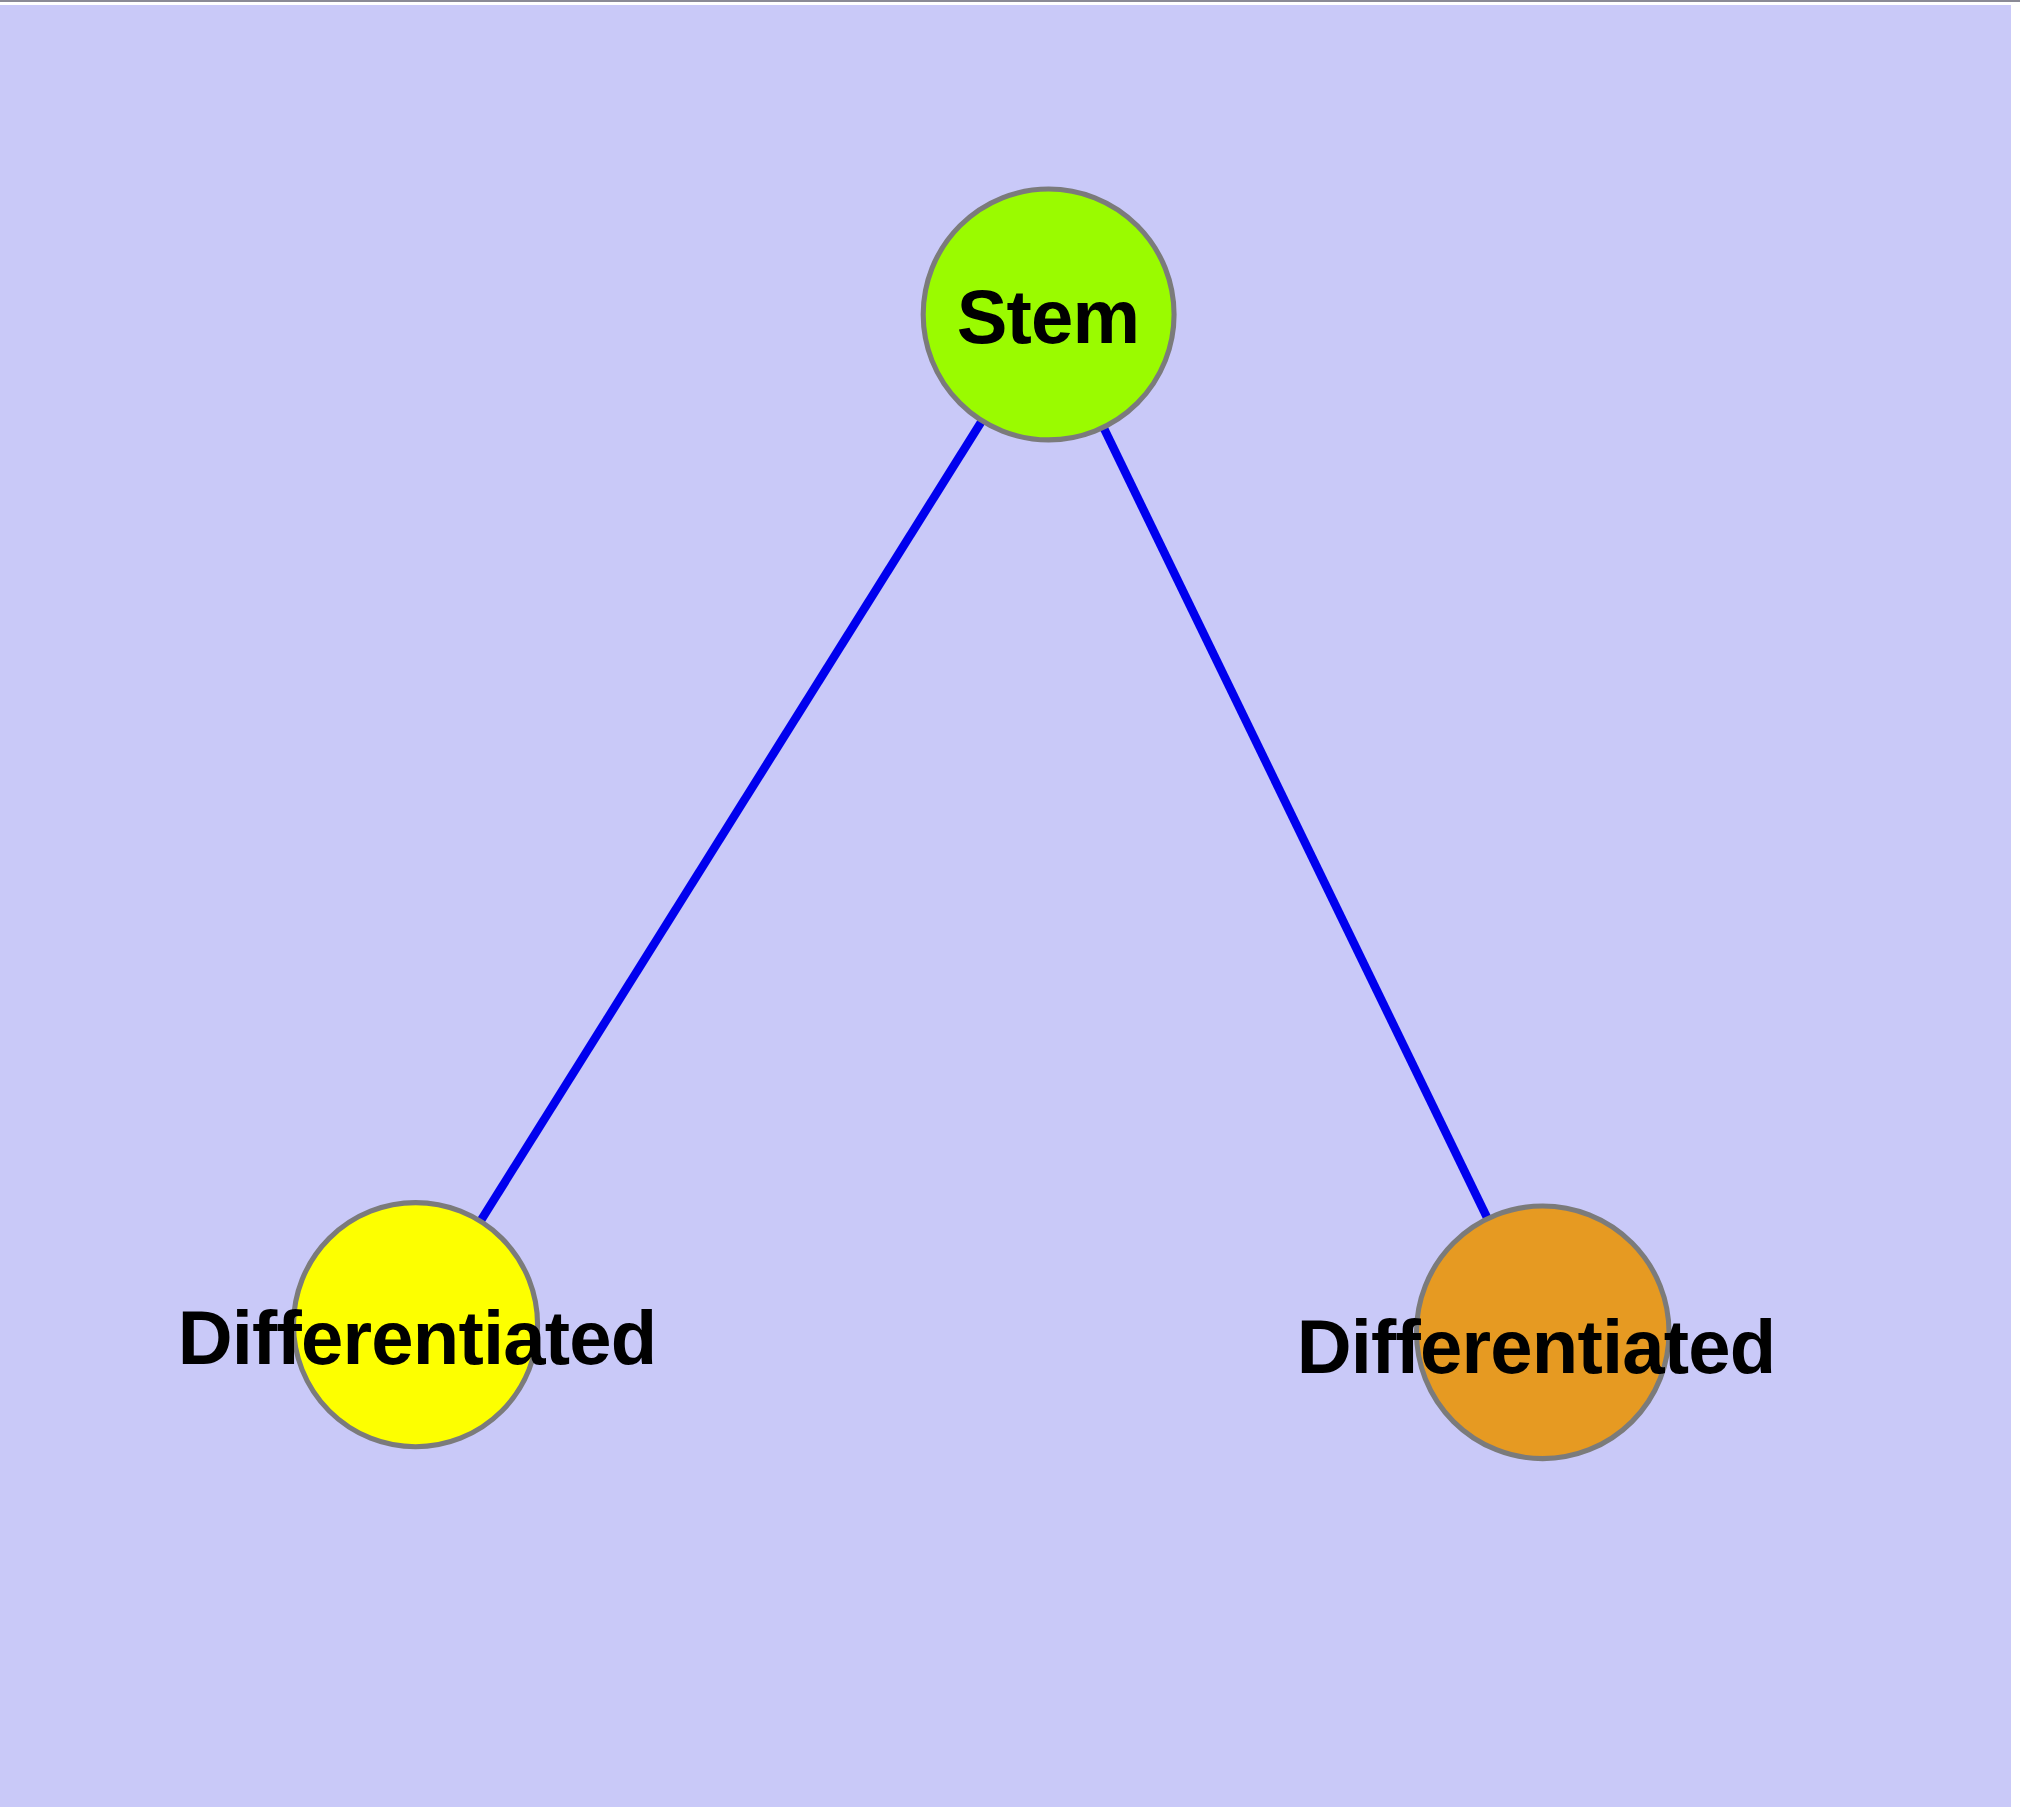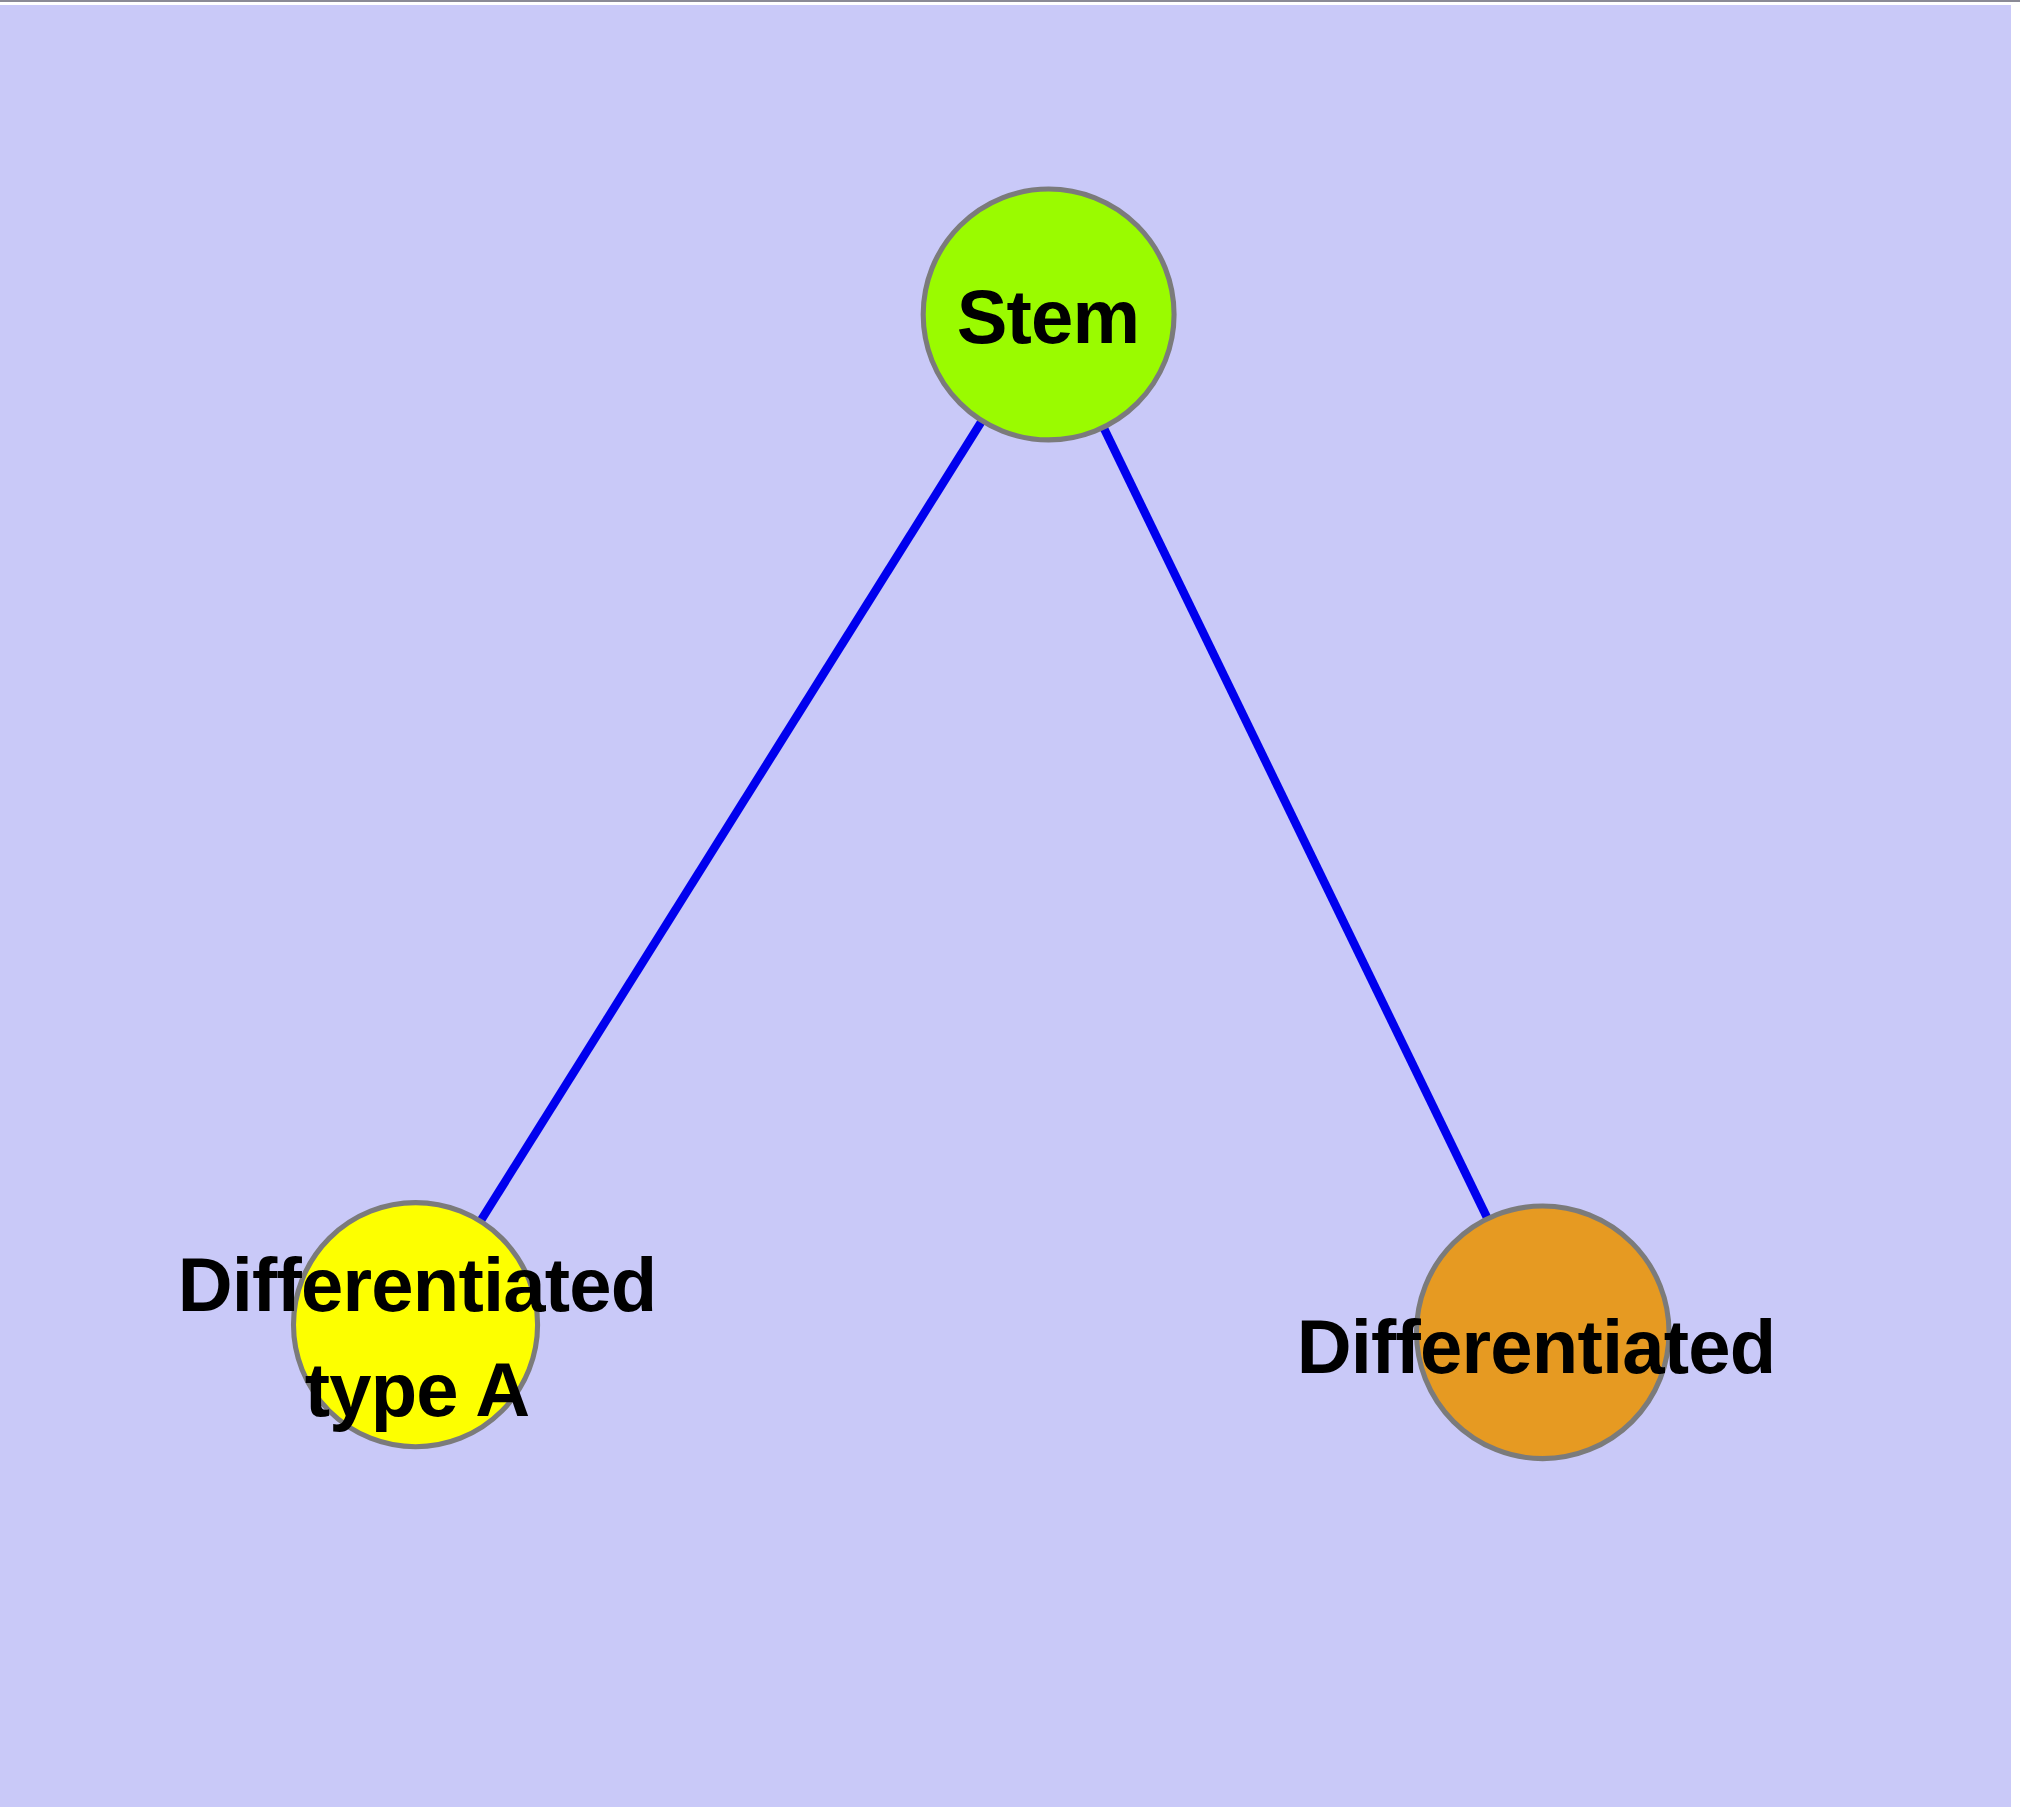--- a/index.html
+++ b/index.html
@@ -69,21 +69,20 @@
     <circle cx="490" cy="1563" r="144" stroke-width="6" fill="#fdff00" stroke="#7b7b7b"></circle>
     <circle cx="1820" cy="1572" r="149" stroke-width="6" fill="#e69a22" stroke="#7b7b7b"></circle>
   </svg>
 
   <div class="node-label" style="left:1048px; top:316px;">
     <div>Stem</div>
   </div>
 
   <div class="node-label" style="left:417px; top:1337px;">
     <div>Differentiated</div>
-    <div>type A</div>
   </div>
 
   <div class="node-label" style="left:1536px; top:1346px;">
     <div>Differentiated</div>
   </div>
 
 </div>
 
 
 </body></html>

